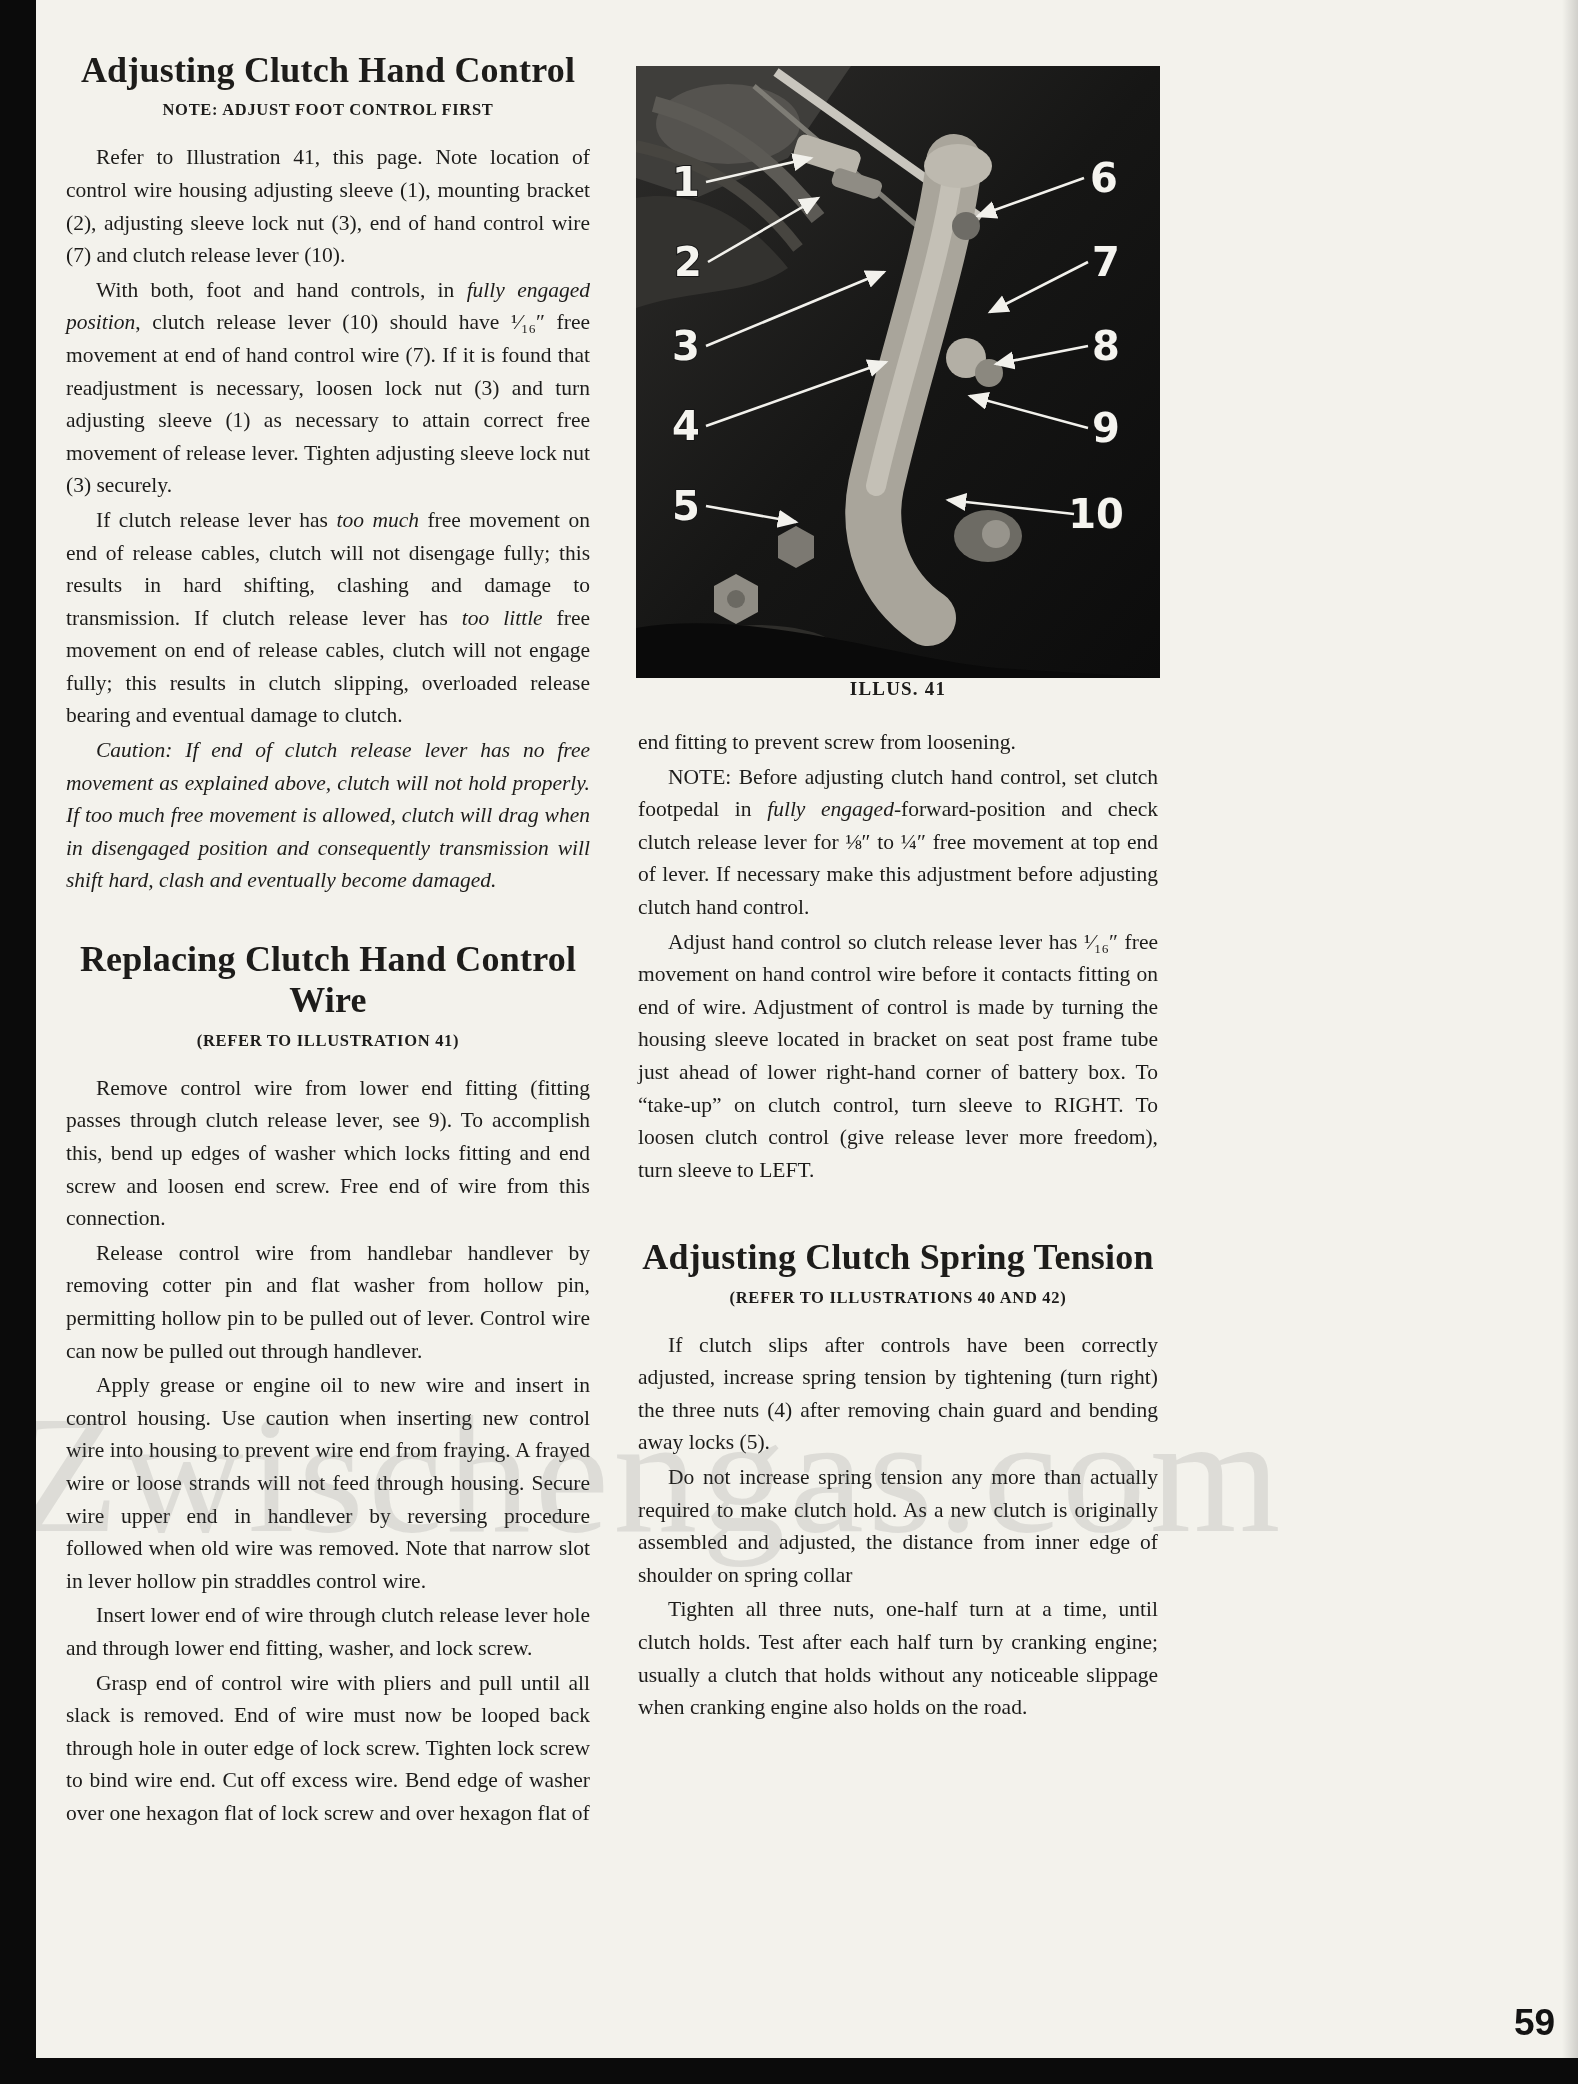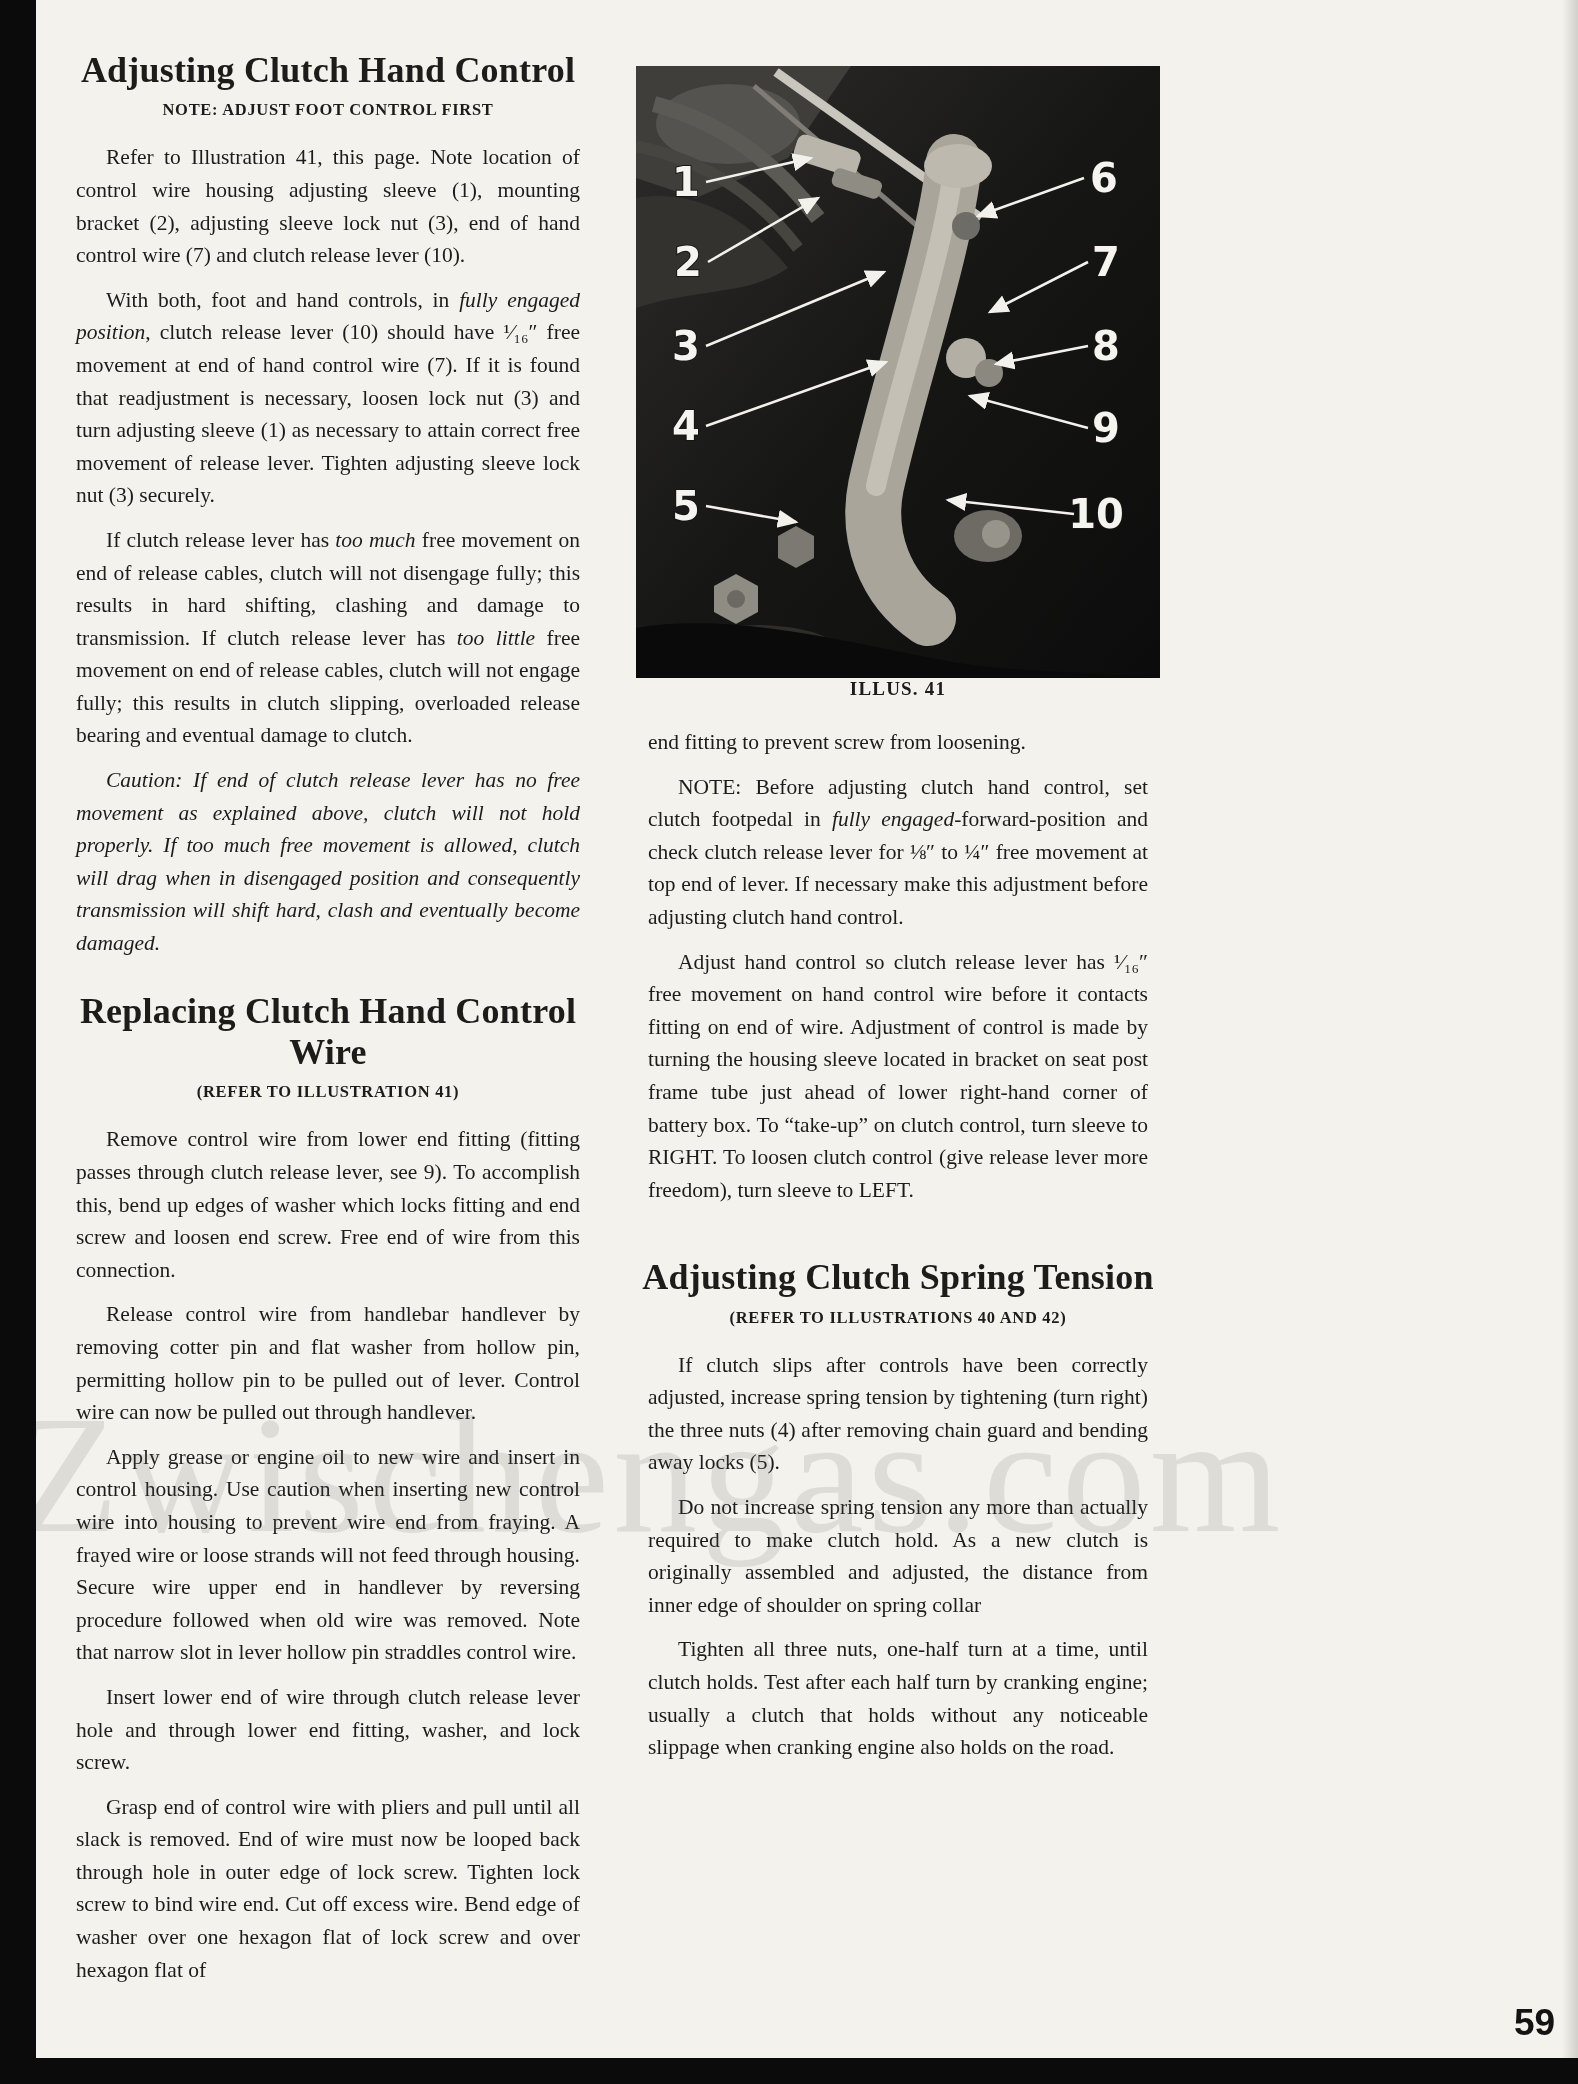--- a/index.html
+++ b/index.html
@@ -47,29 +47,29 @@
     letter-spacing: 0.2px;
     margin: 0 0 9px 0;
   }
   .section-note {
     font-size: 16.5px;
     font-weight: bold;
     text-align: center;
     letter-spacing: 0.7px;
     margin: 0 0 21px 0;
   }
-  .gap-top-lg { margin-top: 31px; }
+  .gap-top-lg { margin-top: 42px; }
   .gap-top-md { margin-top: 51px; }
 
   .para {
     font-size: 21.5px;
     line-height: 32.6px;
     text-align: justify;
     text-indent: 30px;
-    margin: 12px;
+    margin: 2px;
   }
   .para .em { font-style: italic; }
   .para.italic { font-style: italic; }
   .para.flush { text-indent: 0; }
 
   .illustration { margin: 0 0 26px 0; }
   .photo-svg { display: block; background: #141413; }
   .illus-caption {
     font-size: 19px;
     font-weight: bold;

